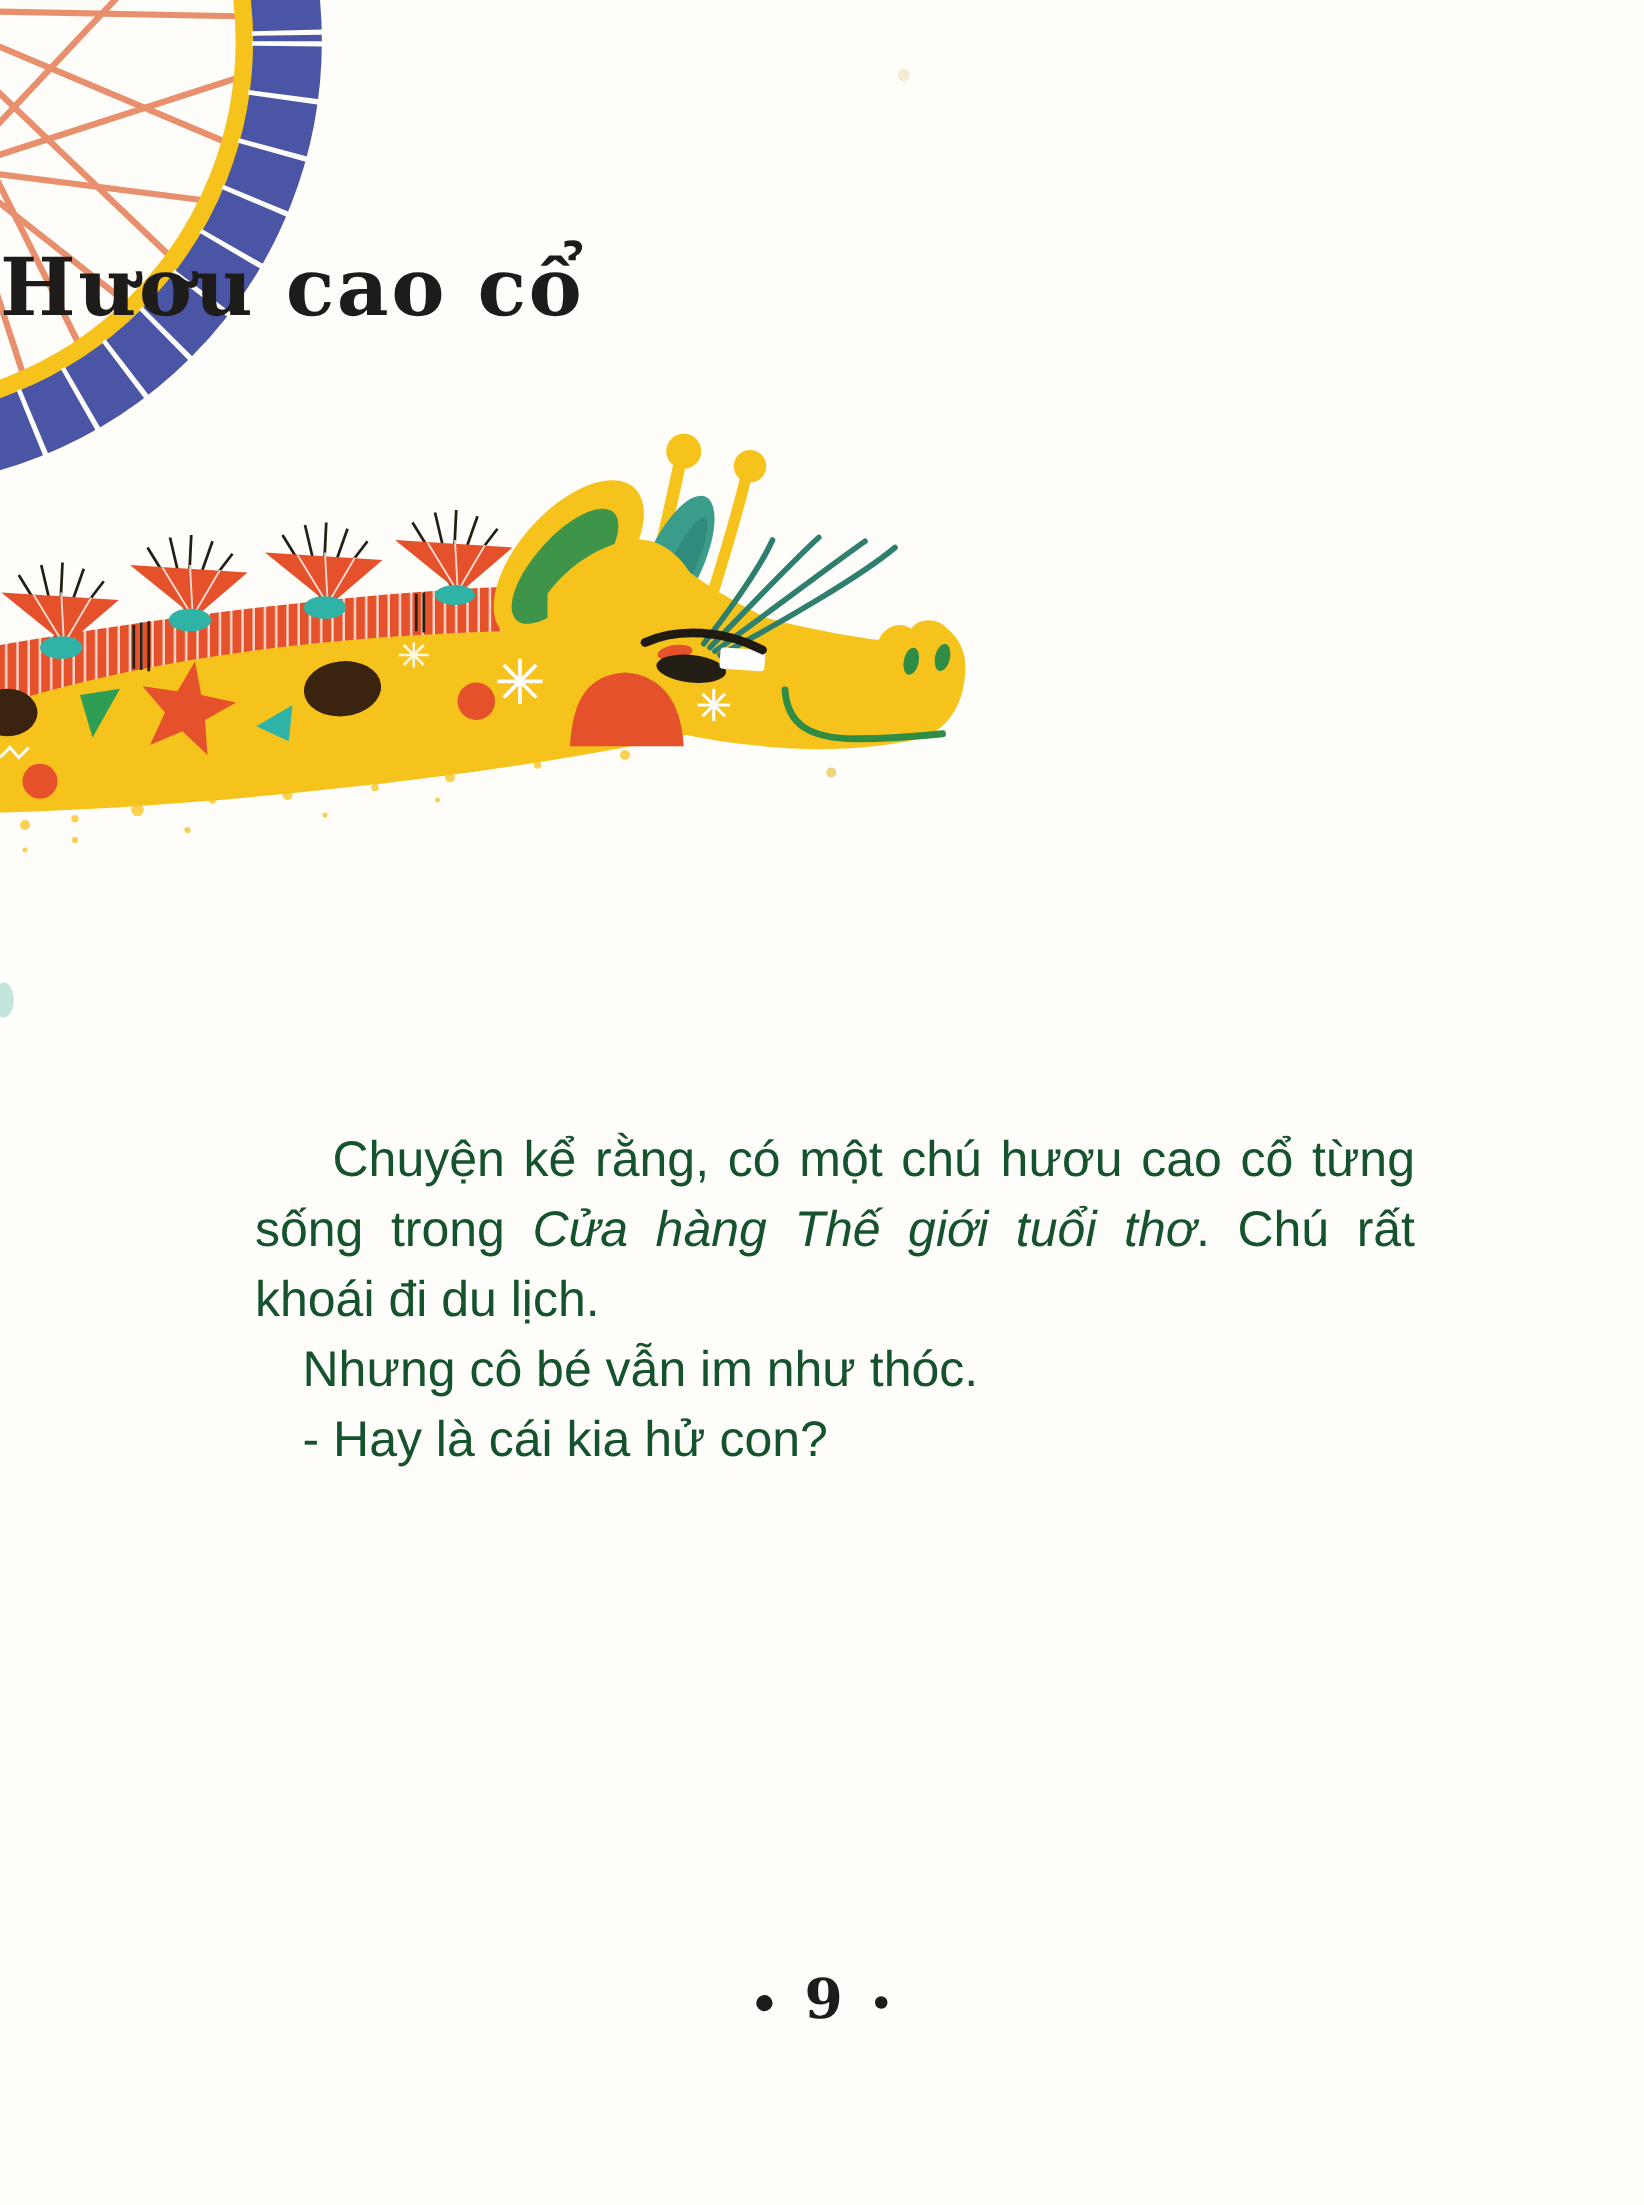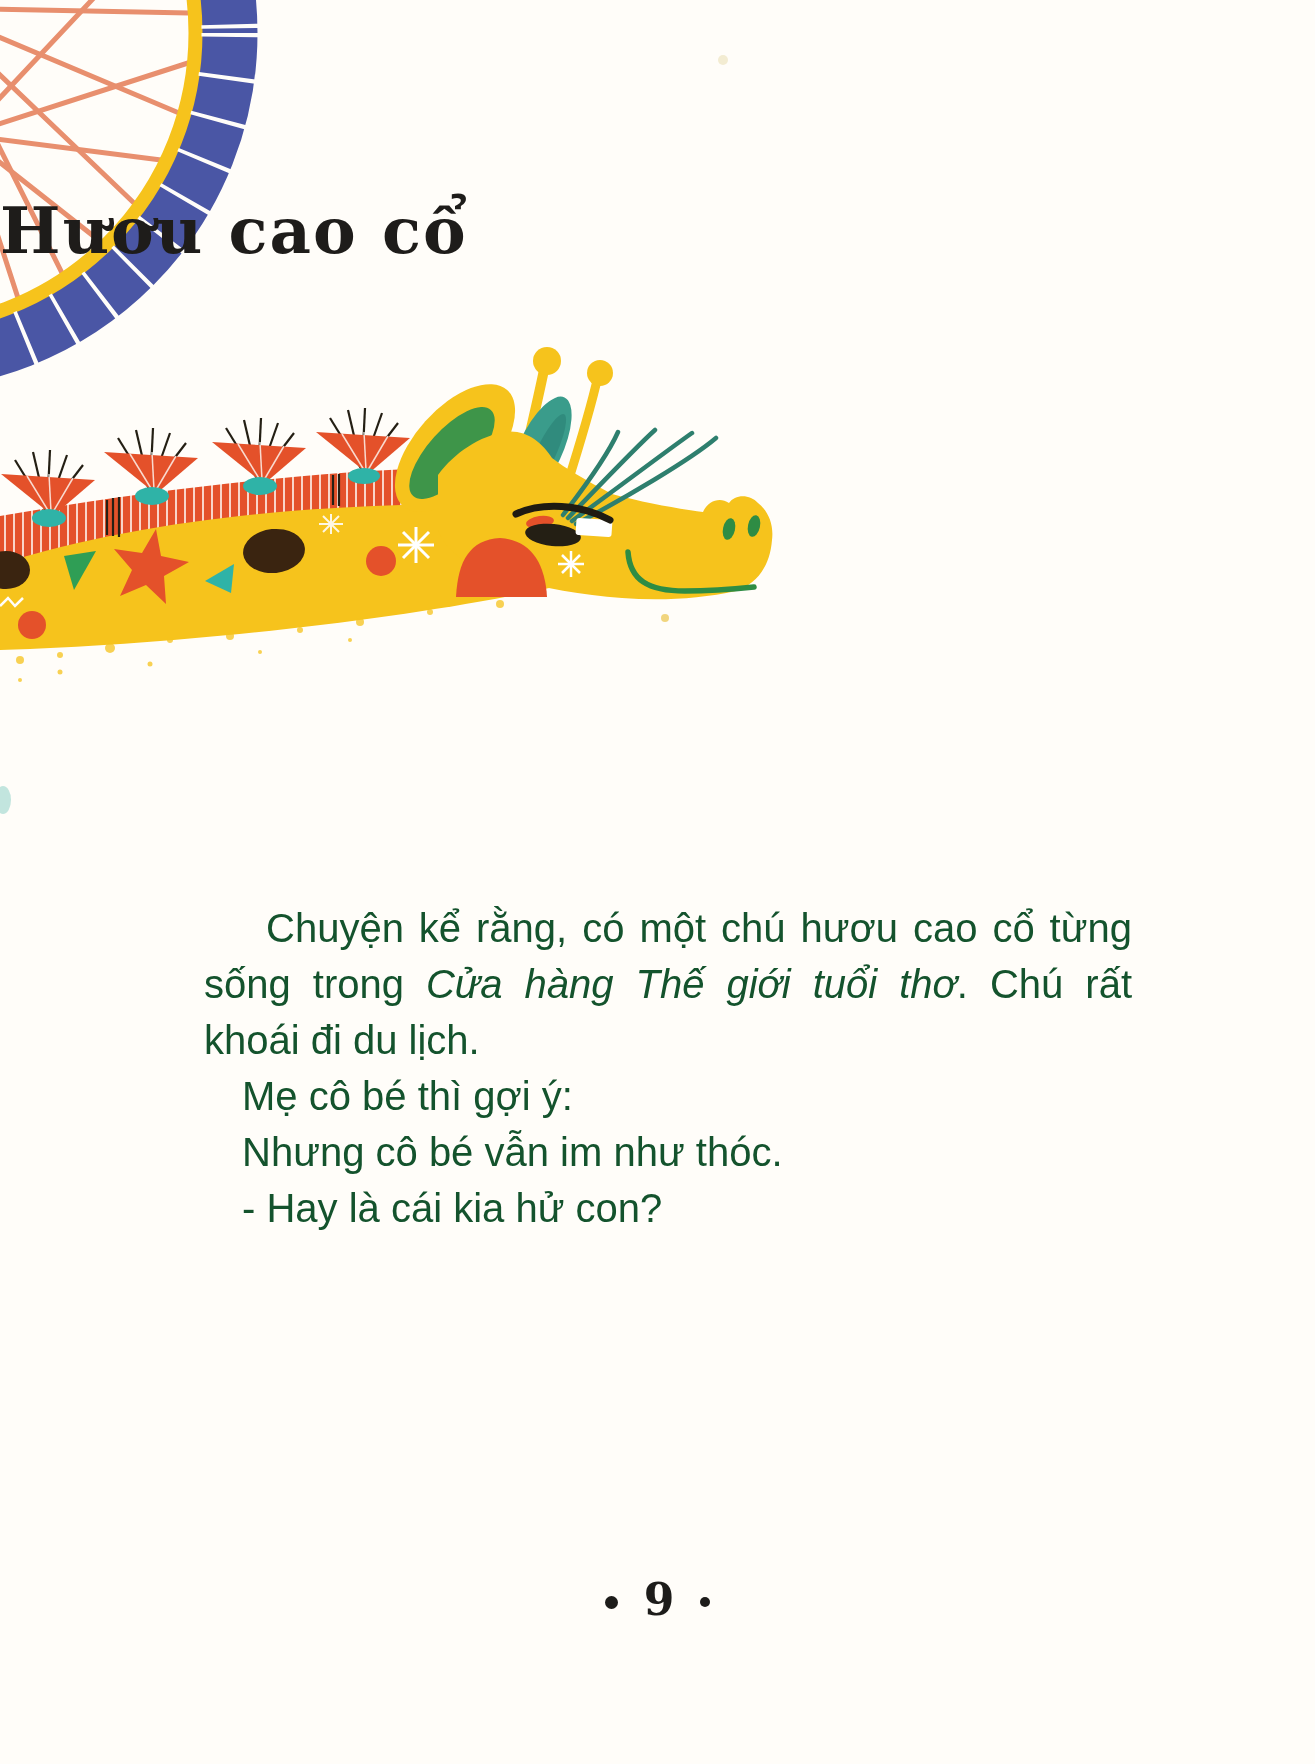--- a/index.html
+++ b/index.html
@@ -252,21 +252,20 @@
         <circle cx="665" cy="618" r="4" fill="#f0d070" opacity="0.9"></circle>
         <ellipse cx="3" cy="800" rx="8" ry="14" fill="#8fd2c9" opacity="0.55"></ellipse>
       </g>
     </g>
   </svg>
 
   <h1 class="title">Hươu cao cổ</h1>
 
   <div class="story">
       <p class="indent-large"><span>Chuyện kể rằng, có một chú hươu cao cổ từng sống trong </span><em>Cửa hàng Thế giới tuổi thơ</em><span>. Chú rất khoái đi du lịch.</span></p>
-      <p class="indent-small"><span>Mẹ cô bé thì gợi ý:</span></p>
       <p class="indent-small"><span>Nhưng cô bé vẫn im như thóc.</span></p>
       <p class="indent-small"><span>- Hay là cái kia hử con?</span></p>
     </div>
 
   <div class="footer">
     <span class="pg-dot big"></span>
     <span class="pg-num">9</span>
     <span class="pg-dot small"></span>
   </div>
 

